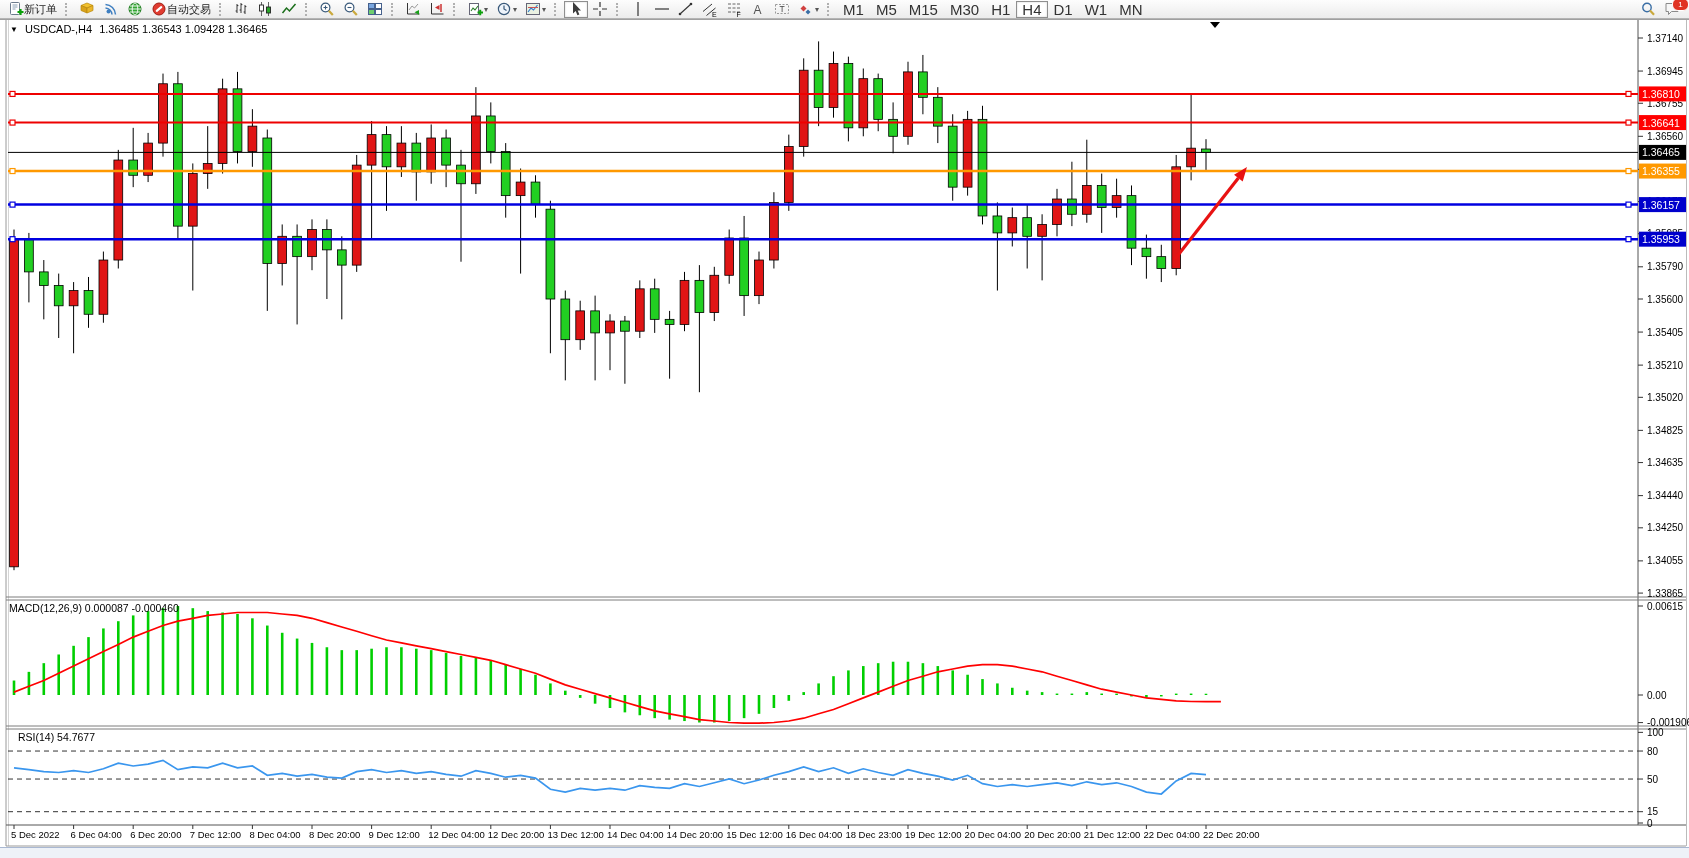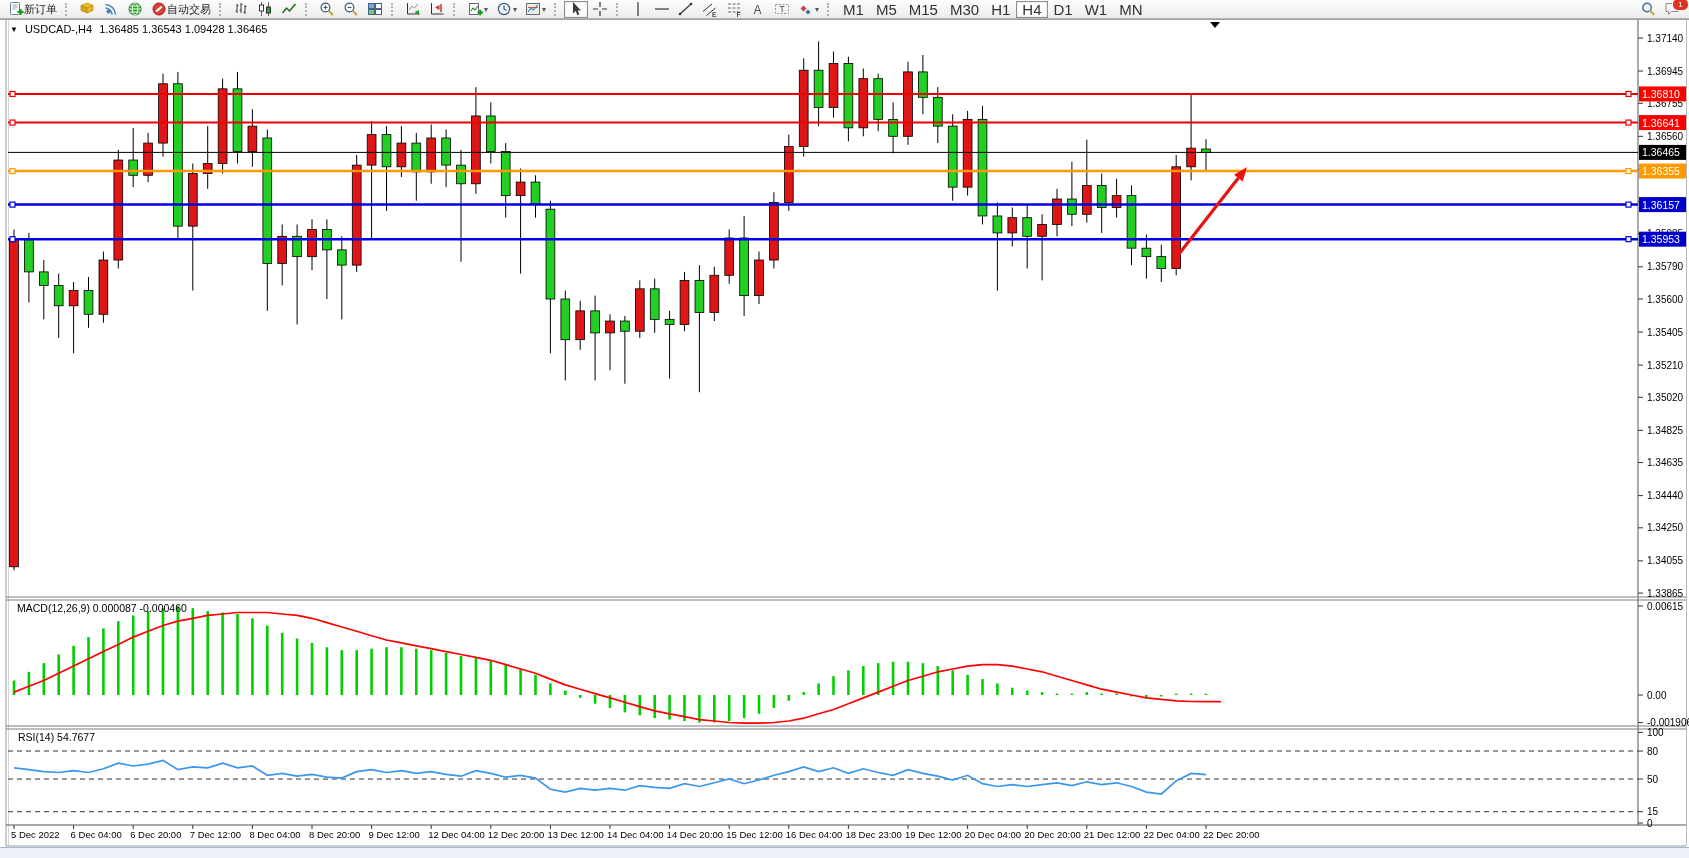--- a/index.html
+++ b/index.html
@@ -21,21 +21,21 @@
   .chatwrap{position:relative;}
   .badge{position:absolute;top:-2px;right:-5px;min-width:11px;height:11px;border-radius:6px;
          background:#e03222;color:#fff;font-size:8px;line-height:11px;text-align:center;
          padding:0 2px;border:1px solid #fff;}
   
   #chartwrap{position:absolute;left:0;top:0;width:1404px;height:858px;z-index:1;}
   .chart-title{position:absolute;left:10px;top:23px;z-index:3;display:flex;gap:7px;
                align-items:center;font-size:11px;}
   .title-caret{font-size:8px;color:#000;}
   .panel-label{position:absolute;z-index:3;font-size:10.5px;color:#000;}
-  #macd-label{left:9px;top:602px;margin-left:8px;}
+  #macd-label{left:9px;top:602px;}
   #rsi-label{left:9px;top:731px;margin-left:9px;}
   .statusbar{position:absolute;left:0;top:847px;width:1689px;height:11px;z-index:2;
              background:#eef2f8;border-top:1px solid #a9b8d2;}
   svg text{font-family:"Liberation Sans",sans-serif;}
 </style>
 </head>
 <body>
 
 <div class="toolbar">
   <button class="tb-btn">

